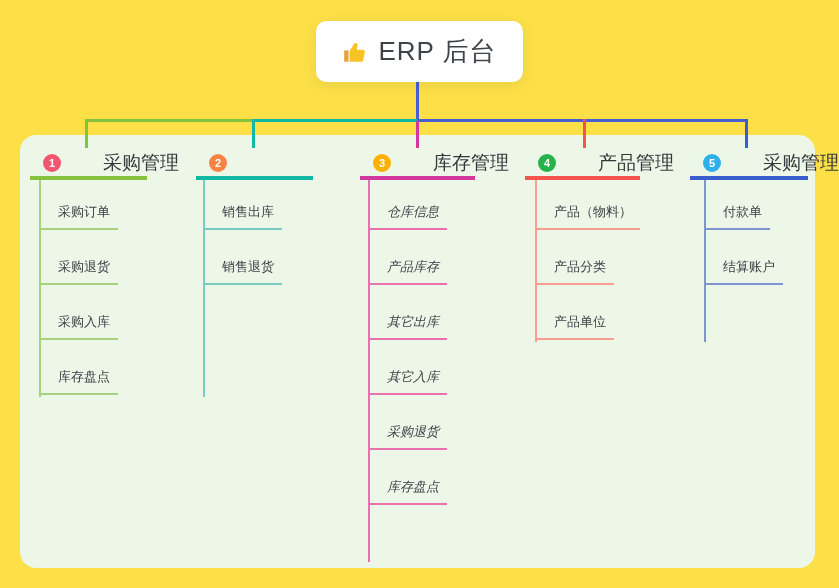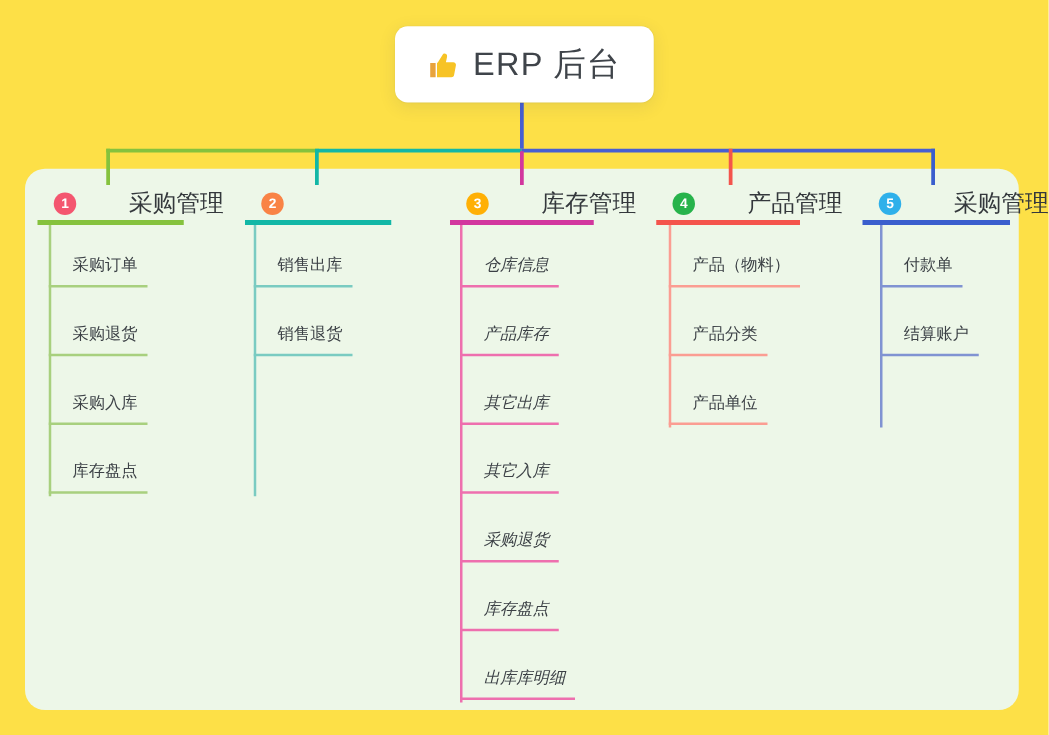--- a/index.html
+++ b/index.html
@@ -142,23 +142,20 @@
       </div>
     <div class="child-row">
         <span class="child-node">其它入库</span>
       </div>
     <div class="child-row">
         <span class="child-node">采购退货</span>
       </div>
     <div class="child-row">
         <span class="child-node">库存盘点</span>
       </div>
-    <div class="child-row">
-        <span class="child-node">出库库明细</span>
-      </div>
   </div>
 
   <div class="branch-head bh4">
     <span class="badge bg4">4</span>
     <span class="branch-label">产品管理</span>
   </div>
   <div class="spine sp4"></div>
   <div class="children ch4">
     <div class="child-row">
         <span class="child-node">产品（物料）</span>

